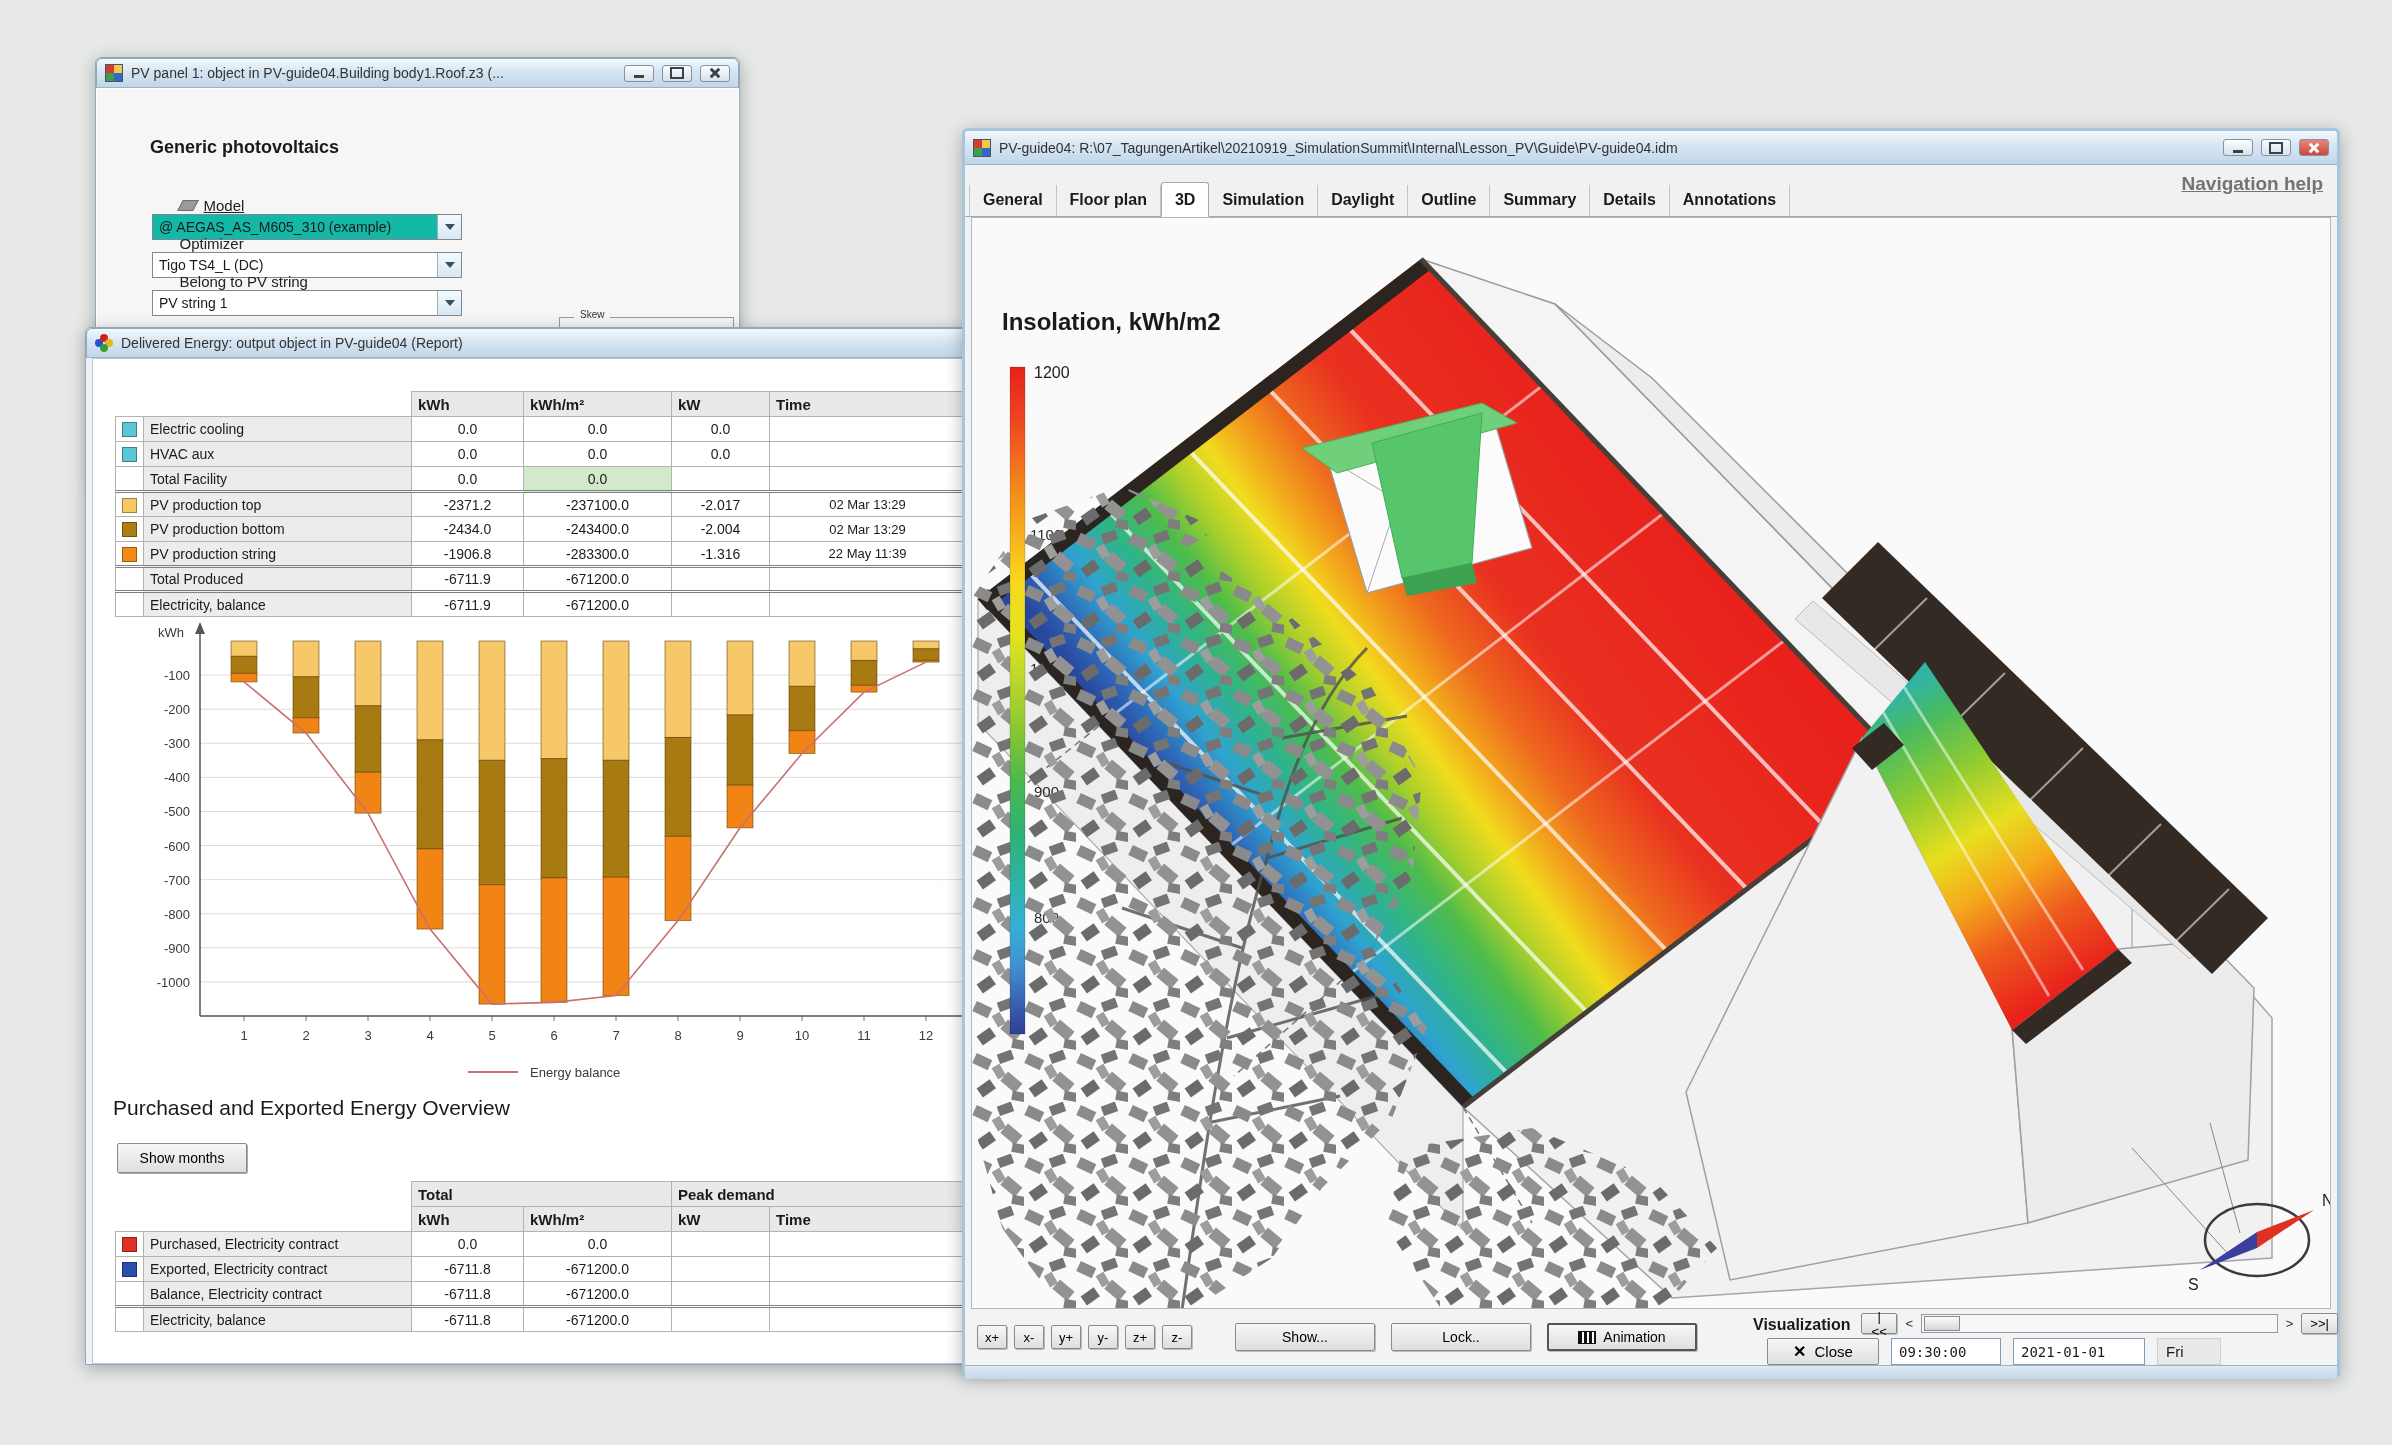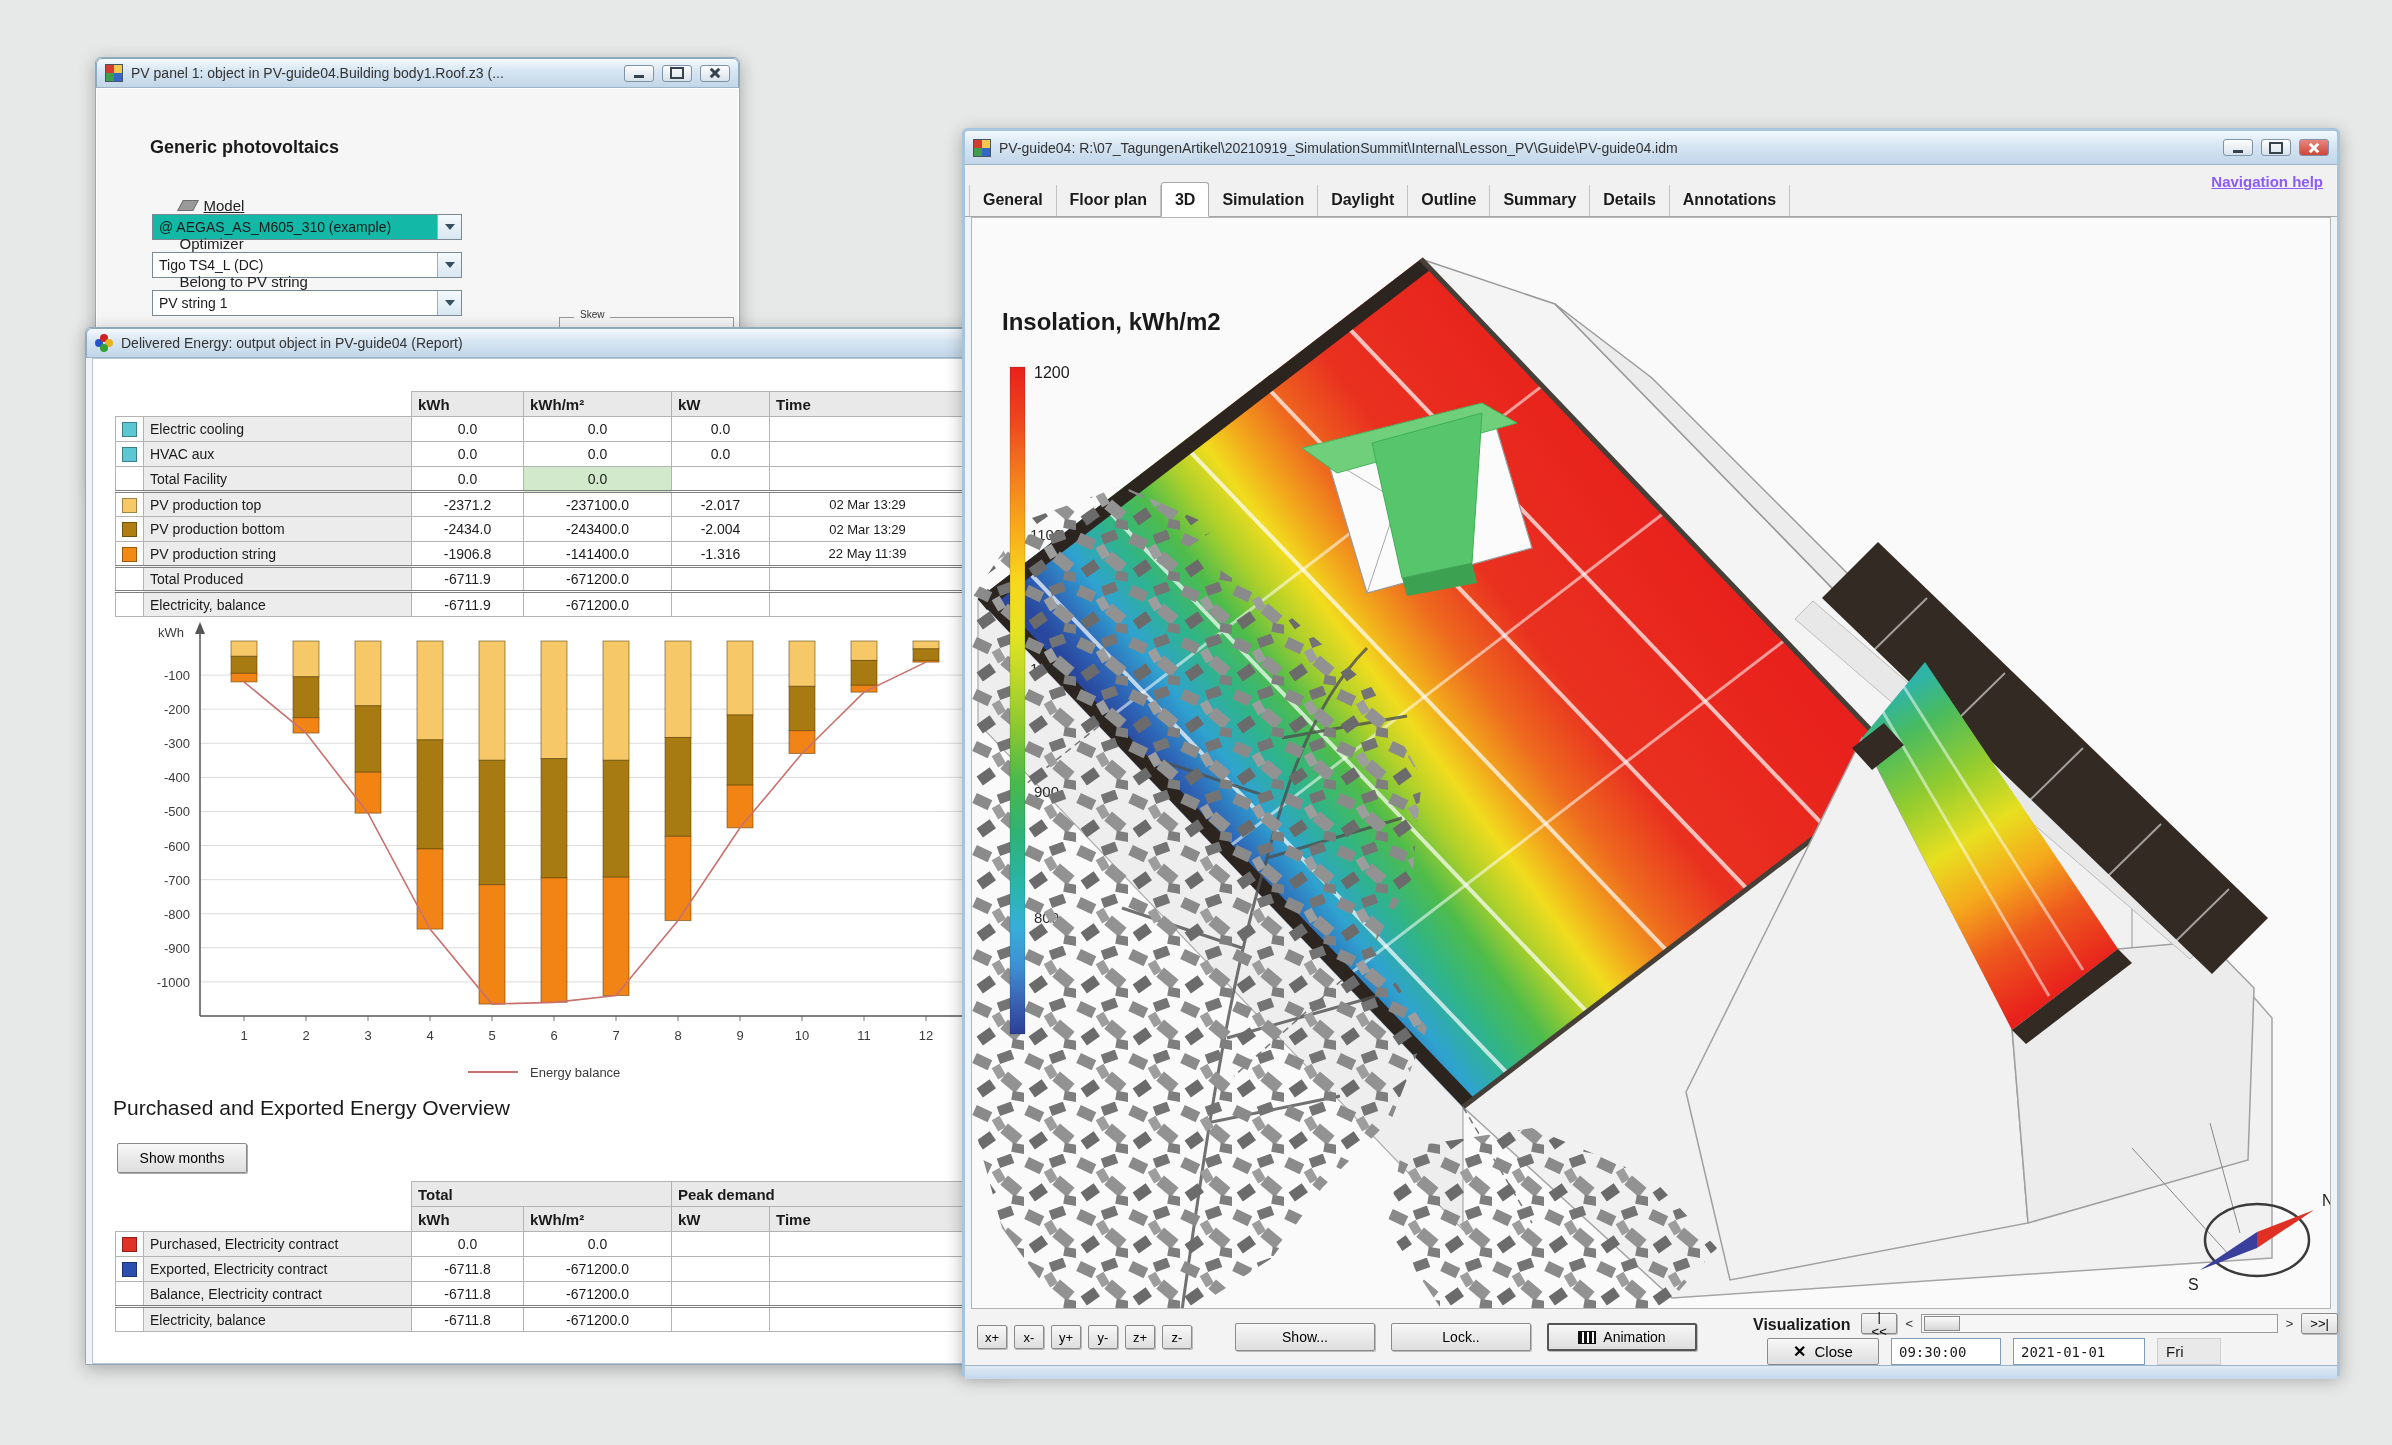--- a/index.html
+++ b/index.html
@@ -73,21 +73,21 @@
   #main-window { left:962px; top:128px; width:1378px; height:1248px; z-index:3; background:#eef3f8; border:3px solid #a6c4dc; border-radius:6px 6px 0 0; }
   #main-window .titlebar { height:34px; border:none; border-bottom:1px solid #9db4c6; border-radius:4px 4px 0 0; }
   .app-icon { width:18px; height:18px; display:grid; grid-template-columns:1fr 1fr; grid-template-rows:1fr 1fr; border:1px solid #456; flex:0 0 18px; }
   .app-icon i:nth-child(1){background:#d43b2f;} .app-icon i:nth-child(2){background:#f2c94c;}
   .app-icon i:nth-child(3){background:#3f9e4d;} .app-icon i:nth-child(4){background:#3567c9;}
 
   .tabbar { height:52px; background:#f1f1f1; border-bottom:1px solid #a8a8a8; display:flex; align-items:flex-end; padding:0 4px; position:relative;font-weight:bold; }
   .tab { font-size:16px; padding:6px 13px 7px; border-right:1px solid #c4c4c4; color:#1a1a1a; white-space:nowrap; }
   .tab:first-child { border-left:1px solid #c4c4c4; }
   .tab.active { background:#fff; border:1px solid #a8a8a8; border-bottom:1px solid #fff; border-radius:3px 3px 0 0; margin-bottom:-1px; padding-top:8px; }
-  .nav-help { position:absolute; right:14px; top:8px; font-size:15px; color:#8b5cf6; text-decoration:underline; }
+  .nav-help { position:absolute; right:14px; top:8px; font-size:19px; color:#737373; text-decoration:underline; }
 
   .viewport { position:relative; margin:0 6px; height:1092px; background:#fafafa; border:1px solid #b5b5b5; overflow:hidden; }
   .viewport svg { display:block; }
 
   .toolbar { height:56px; display:flex; align-items:center; padding:0 12px; position:relative; background:#f3f3f3; }
   .axis-btn { width:30px; height:24px; font-size:13px; margin-right:7px; box-shadow:1px 1px 0 #bbb; }
   .big-btn { width:140px; height:28px; box-shadow:1px 1px 0 #bbb; }
   #btn-show { margin-left:36px; } #btn-lock { margin-left:16px; }
   #btn-animation { margin-left:16px; width:150px; border:2px solid #555; gap:7px; }
   .film-icon { width:18px; height:13px; background:
@@ -231,21 +231,21 @@
         <td class="c-name">PV production bottom</td>
         <td class="c-num">-2434.0</td>
         <td class="c-num2">-243400.0</td>
         <td class="c-kw">-2.004</td>
         <td class="c-time">02 Mar 13:29</td>
       </tr>
       <tr class="sep">
         <td class="c-sw"><span class="swatch" style="background: rgb(242, 138, 22); border-color: rgba(0, 0, 0, 0.35);"></span></td>
         <td class="c-name">PV production string</td>
         <td class="c-num">-1906.8</td>
-        <td class="c-num2">-141400.0</td>
+        <td class="c-num2">-283300.0</td>
         <td class="c-kw">-1.316</td>
         <td class="c-time">22 May 11:39</td>
       </tr>
       <tr class="sep">
         <td class="c-sw"></td>
         <td class="c-name">Total Produced</td>
         <td class="c-num">-6711.9</td>
         <td class="c-num2">-671200.0</td>
         <td class="c-kw"></td>
         <td class="c-time"></td>

